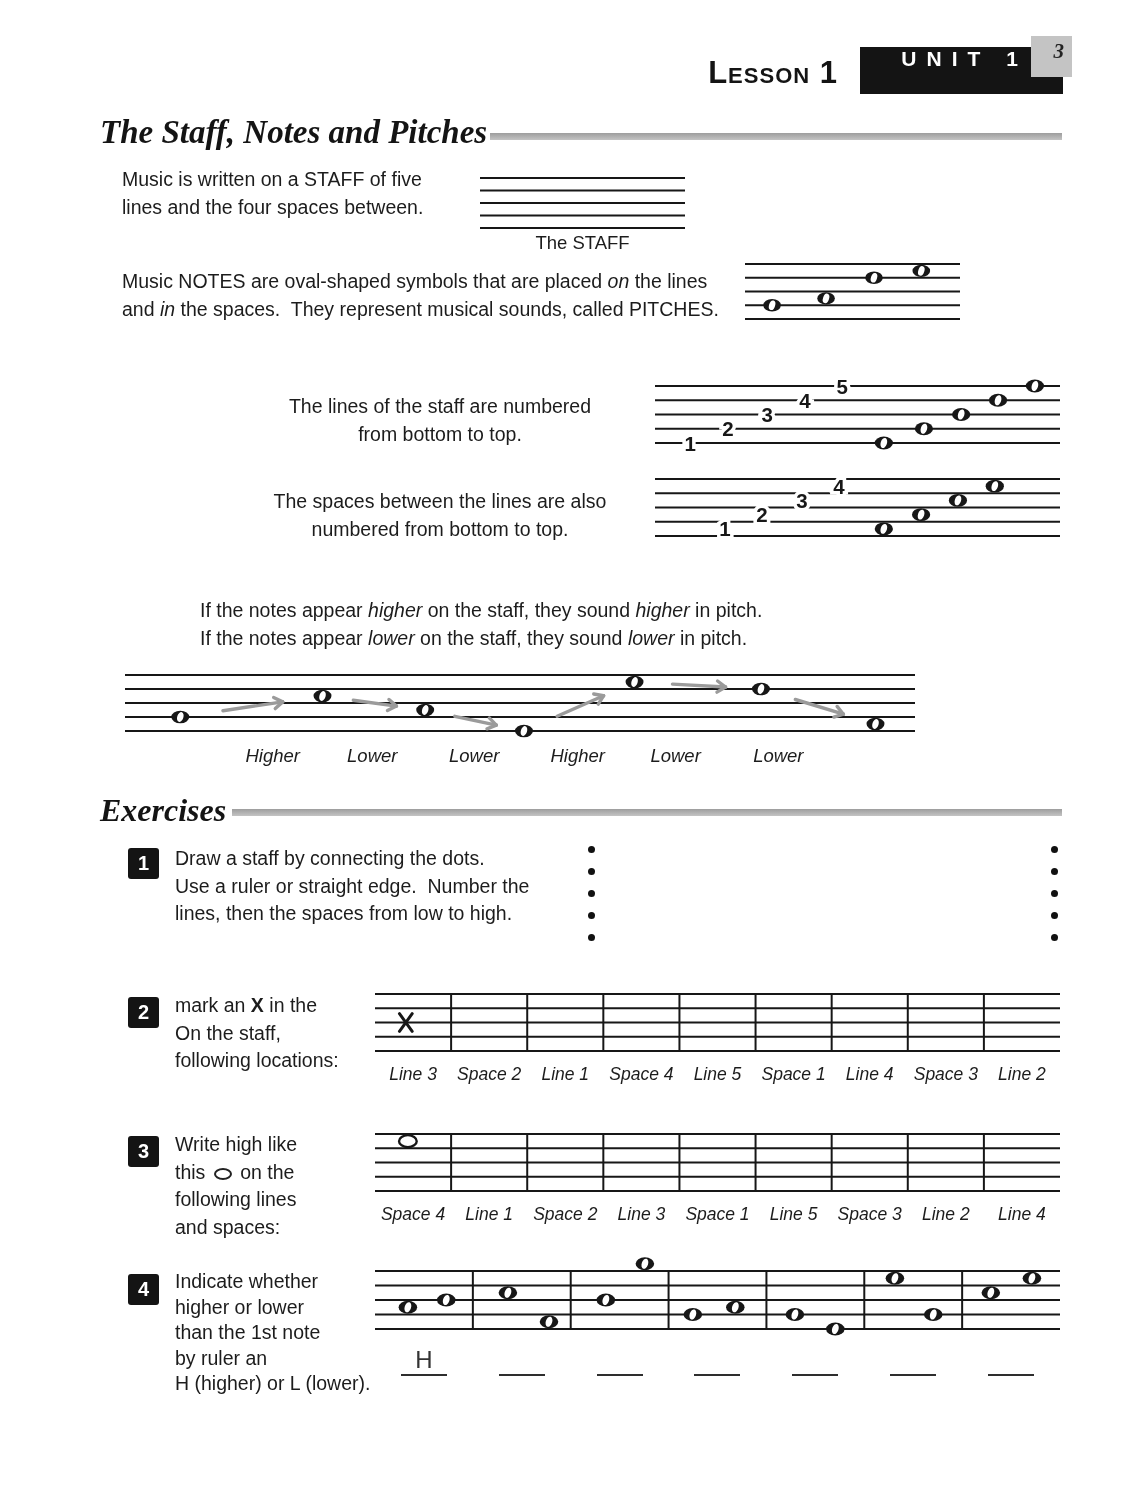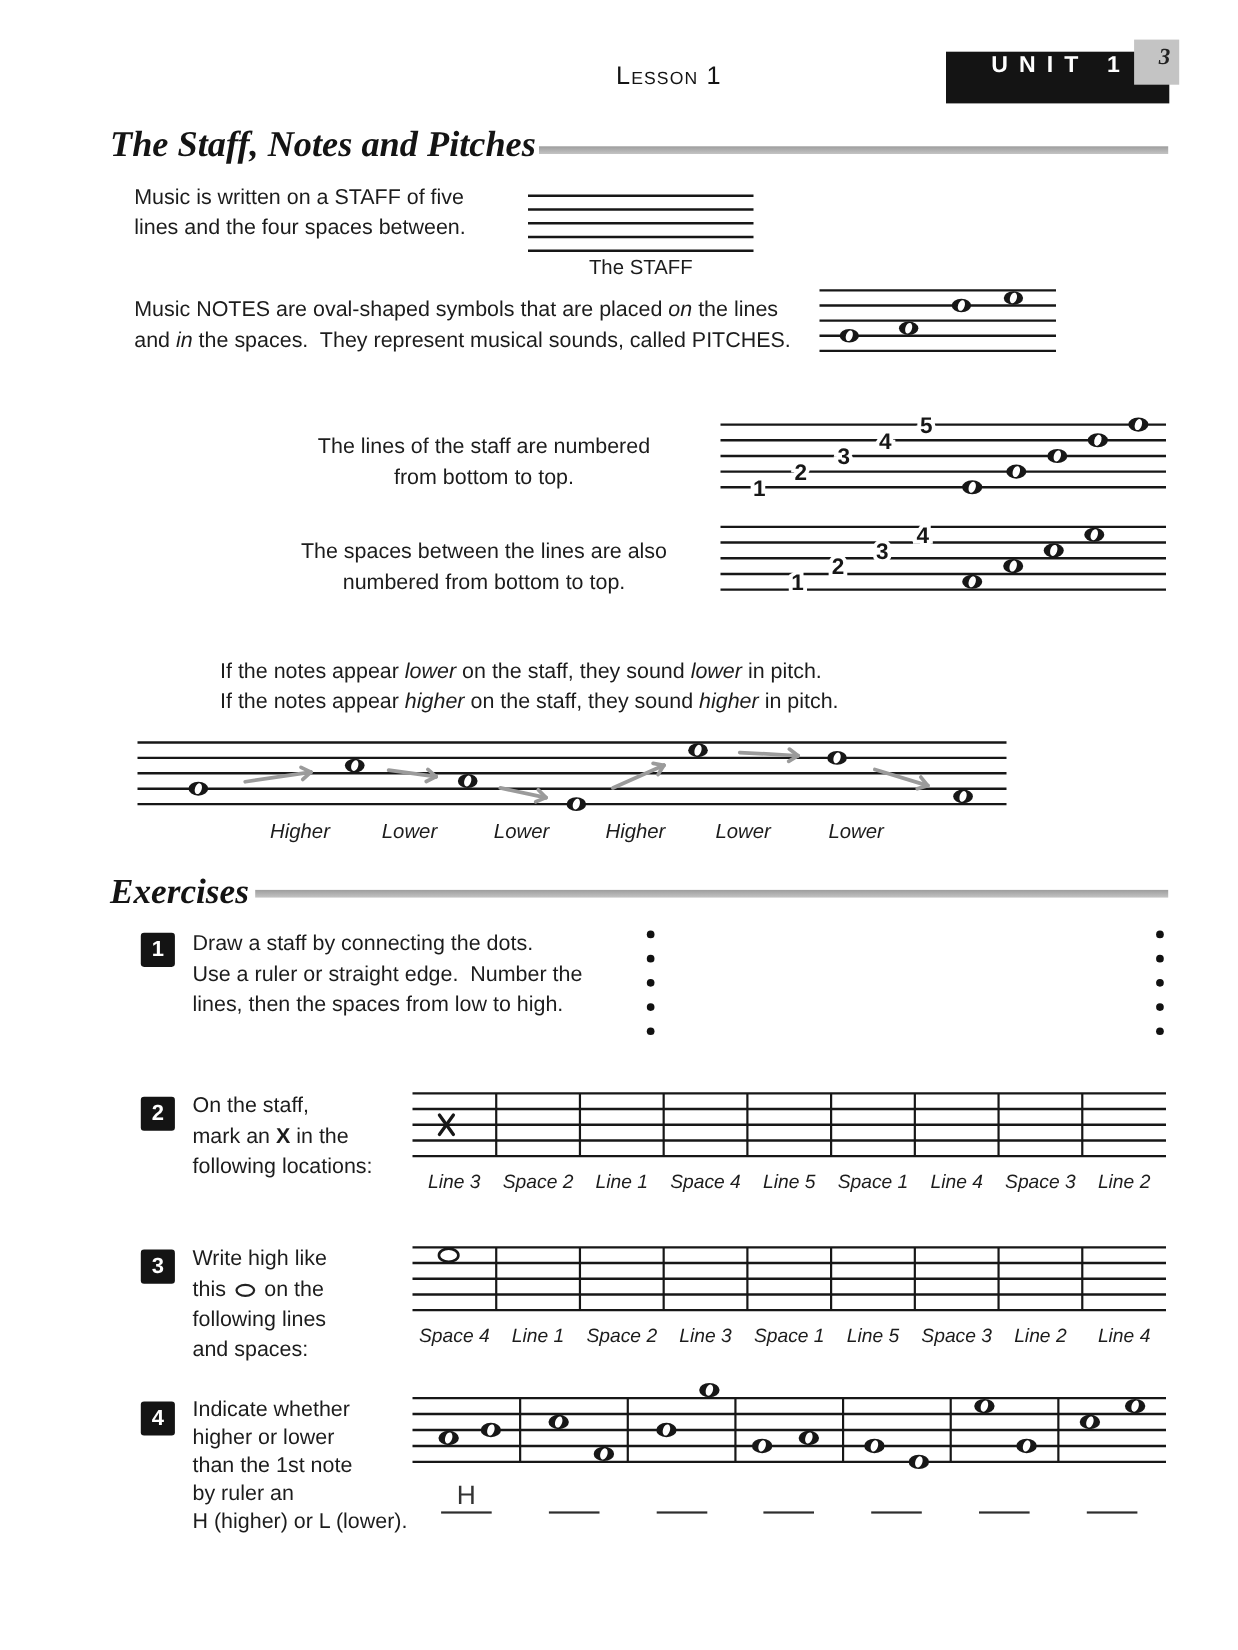--- a/index.html
+++ b/index.html
@@ -6,21 +6,21 @@
   html,body{background:#ffffff}
   .page{position:relative;width:1125px;height:1500px;background:#fff;
         font-family:"Liberation Sans",sans-serif;color:#1c1c1c;overflow:hidden}
   .abs{position:absolute}
   .body-text{font-size:19.5px;line-height:27.5px}
   .tline{white-space:pre-wrap}
   .it{font-style:italic}
   .bd{font-weight:bold}
   .serif-head{font-family:"Liberation Serif","DejaVu Serif",serif;font-style:italic;font-weight:bold;color:#141414}
   .rule{position:absolute;height:7px;background:linear-gradient(#9d9d9d,#c4c4c4)}
-  .lesson{font-weight:normal;font-variant:small-caps;font-size:23px;letter-spacing:1px;color:#141414;text-align:left}
+  .lesson{font-weight:bold;font-variant:small-caps;font-size:31px;letter-spacing:1px;color:#141414;text-align:right}
   .unit-box{position:absolute;background:#141414;color:#fff;display:flex;align-items:flex-start;justify-content:center;
             font-weight:bold;font-size:21px;letter-spacing:0.48em;text-indent:0.3em}
   .pagenum-box{position:absolute;background:#c4c4c4;display:flex;align-items:flex-start;justify-content:flex-end;
                padding:3px 8px 0 0;font-family:"Liberation Serif","DejaVu Serif",serif;
                font-style:italic;font-weight:bold;font-size:21px;color:#222;z-index:2}
   .badge{position:absolute;width:31px;height:31px;background:#141414;color:#fff;font-weight:bold;font-size:20px;
          display:flex;align-items:center;justify-content:center;border-radius:3px}
   .staff{position:absolute}
   .caption{position:absolute;text-align:center;font-size:18.5px}
   .centered{text-align:center}
@@ -154,22 +154,22 @@
           <ellipse cx="339.79499999999996" cy="7.125" rx="9.120000000000001" ry="6.4125000000000005" fill="#171717"></ellipse>
           <ellipse cx="339.79499999999996" cy="7.125" rx="3.1350000000000002" ry="5.13" fill="#fff" transform="rotate(18 339.79499999999996 7.125)"></ellipse>
         </g>
         <text x="70.065" y="57.375" text-anchor="middle" font-size="20.5" font-weight="bold" fill="#171717" stroke="#fff" stroke-width="7" paint-order="stroke" font-family="&quot;Liberation Sans&quot;,sans-serif">1</text>
         <text x="106.92" y="43.125" text-anchor="middle" font-size="20.5" font-weight="bold" fill="#171717" stroke="#fff" stroke-width="7" paint-order="stroke" font-family="&quot;Liberation Sans&quot;,sans-serif">2</text>
         <text x="147.015" y="28.875" text-anchor="middle" font-size="20.5" font-weight="bold" fill="#171717" stroke="#fff" stroke-width="7" paint-order="stroke" font-family="&quot;Liberation Sans&quot;,sans-serif">3</text>
         <text x="183.87" y="14.625" text-anchor="middle" font-size="20.5" font-weight="bold" fill="#171717" stroke="#fff" stroke-width="7" paint-order="stroke" font-family="&quot;Liberation Sans&quot;,sans-serif">4</text>
       </svg></div>
 
   <div class="abs body-text" style="left:200px;top:597px;width:740px">
+      <div class="tline"><span>If the notes appear </span><span class="it">higher</span><span> on the staff, they sound </span><span class="it">higher</span><span> in pitch.</span></div>
       <div class="tline"><span>If the notes appear </span><span class="it">lower</span><span> on the staff, they sound </span><span class="it">lower</span><span> in pitch.</span></div>
-      <div class="tline"><span>If the notes appear </span><span class="it">higher</span><span> on the staff, they sound </span><span class="it">higher</span><span> in pitch.</span></div>
     </div>
 
   <div class="staff" style="left: 125px; top: 675px; width: 790px; height: 56px;"><svg width="790" height="56" viewBox="0 0 790 56" style="overflow: visible;">
         <line x1="0" y1="0" x2="790" y2="0" stroke="#171717" stroke-width="2.2"></line>
         <line x1="0" y1="14" x2="790" y2="14" stroke="#171717" stroke-width="2.2"></line>
         <line x1="0" y1="28" x2="790" y2="28" stroke="#171717" stroke-width="2.2"></line>
         <line x1="0" y1="42" x2="790" y2="42" stroke="#171717" stroke-width="2.2"></line>
         <line x1="0" y1="56" x2="790" y2="56" stroke="#171717" stroke-width="2.2"></line>
         <g>
           <ellipse cx="55.300000000000004" cy="42" rx="8.96" ry="6.3" fill="#171717"></ellipse>
@@ -258,22 +258,22 @@
   <div class="dotcol" style="left:1051px;top:846px">
       <span class="dot"></span>
       <span class="dot"></span>
       <span class="dot"></span>
       <span class="dot"></span>
       <span class="dot"></span>
     </div>
 
   <div class="badge" style="left:128px;top:997px">2</div>
   <div class="abs body-text" style="left:175px;top:992px;width:260px">
+      <div class="tline"><span>mark an </span><span class="bd">X</span><span> in the</span></div>
       <div class="tline"><span>On the staff,</span></div>
-      <div class="tline"><span>mark an </span><span class="bd">X</span><span> in the</span></div>
       <div class="tline"><span>following locations:</span></div>
     </div>
   <div class="staff" style="left: 375px; top: 994px; width: 685px; height: 57px;"><svg width="685" height="57" viewBox="0 0 685 57" style="overflow: visible;">
         <line x1="0" y1="0" x2="685" y2="0" stroke="#171717" stroke-width="2.2"></line>
         <line x1="0" y1="14.25" x2="685" y2="14.25" stroke="#171717" stroke-width="2.2"></line>
         <line x1="0" y1="28.5" x2="685" y2="28.5" stroke="#171717" stroke-width="2.2"></line>
         <line x1="0" y1="42.75" x2="685" y2="42.75" stroke="#171717" stroke-width="2.2"></line>
         <line x1="0" y1="57" x2="685" y2="57" stroke="#171717" stroke-width="2.2"></line>
         <line x1="76.11111111111111" y1="0" x2="76.11111111111111" y2="57" stroke="#171717" stroke-width="2"></line>
         <line x1="152.22222222222223" y1="0" x2="152.22222222222223" y2="57" stroke="#171717" stroke-width="2"></line>

